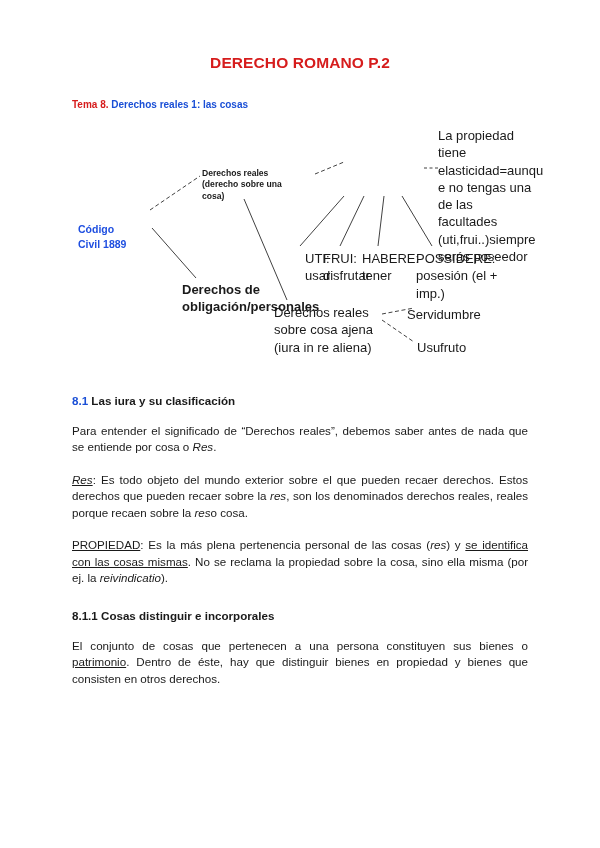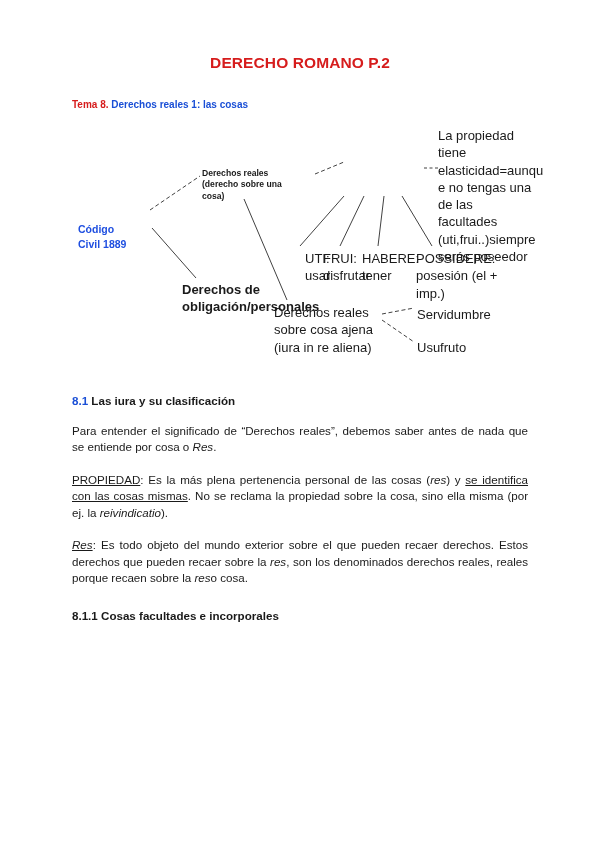--- a/index.html
+++ b/index.html
@@ -68,21 +68,21 @@
     white-space: pre-line;
   }
   .dnode.bold { font-weight: bold; font-size: 8.6px; }
   .dnode.blue { color: #1f4fe0; font-weight: bold; font-size: 10.5px; line-height: 1.42; }
 
   
   .n-codigo      { left: 6px;   top: 84px;  width: 80px; margin-top: 14px; }
   .n-dreales     { left: 130px; top: 44px;  width: 112px; }
   .n-dobligacion { left: 110px; top: 157px; width: 135px; }
   .n-dajena      { left: 202px; top: 180px; width: 105px; }
-  .n-servid      { left: 345px; top: 182px; width: 90px; }
+  .n-servid      { left: 335px; top: 182px; width: 90px; }
   .n-usufruto    { left: 345px; top: 215px; width: 90px; }
   .n-propiedad   { left: 264px; top: 27px;  width: 94px; }
   .n-elastic     { left: 366px; top: 3px;   width: 96px; }
   .n-uti         { left: 213px; top: 126px; width: 36px; margin-left: 20px; }
   .n-frui        { left: 251px; top: 126px; width: 44px; }
   .n-habere      { left: 290px; top: 126px; width: 48px; }
   .n-possidere   { left: 344px; top: 126px; width: 86px; }
 
   
   .sec-heading {
@@ -192,25 +192,26 @@
 posesión (el +
 imp.)</div>
     </div>
 
     <div class="sec-heading">
       <span class="sec-num">8.1</span><span> Las iura y su clasificación</span>
     </div>
 
     <p class="body first">Para entender el significado de “Derechos reales”, debemos saber antes de nada que se entiende por cosa o <i>Res</i>.</p>
 
+    <p class="body"><u><i>Res</i></u>: Es todo objeto del mundo exterior sobre el que pueden recaer derechos. Estos derechos que pueden recaer sobre la <i>res</i>, son los denominados derechos reales, reales porque recaen sobre la <i>res</i>o cosa.</p>
+
     <p class="body"><u>PROPIEDAD</u>: Es la más plena pertenencia personal de las cosas (<i>res</i>) y <u>se identifica con las cosas mismas</u>. No se reclama la propiedad sobre la cosa, sino ella misma (por ej. la <i>reivindicatio</i>).</p>
 
-    <p class="body"><u><i>Res</i></u>: Es todo objeto del mundo exterior sobre el que pueden recaer derechos. Estos derechos que pueden recaer sobre la <i>res</i>, son los denominados derechos reales, reales porque recaen sobre la <i>res</i>o cosa.</p>
-
     <div class="sec-heading plainnum">
-      <span class="sec-num">8.1.1</span><span> Cosas facultades e incorporales</span>
-    </div>
-
+      <span class="sec-num">8.1.1</span><span> Cosas distinguir e incorporales</span>
+    </div>
+
+    <p class="body first">El conjunto de cosas que pertenecen a una persona constituyen sus bienes o <u>patrimonio</u>. Dentro de éste, hay que distinguir bienes en propiedad y bienes que consisten en otros derechos.</p>
 
 
 
   </div>
 </div>
 
 </body></html>

